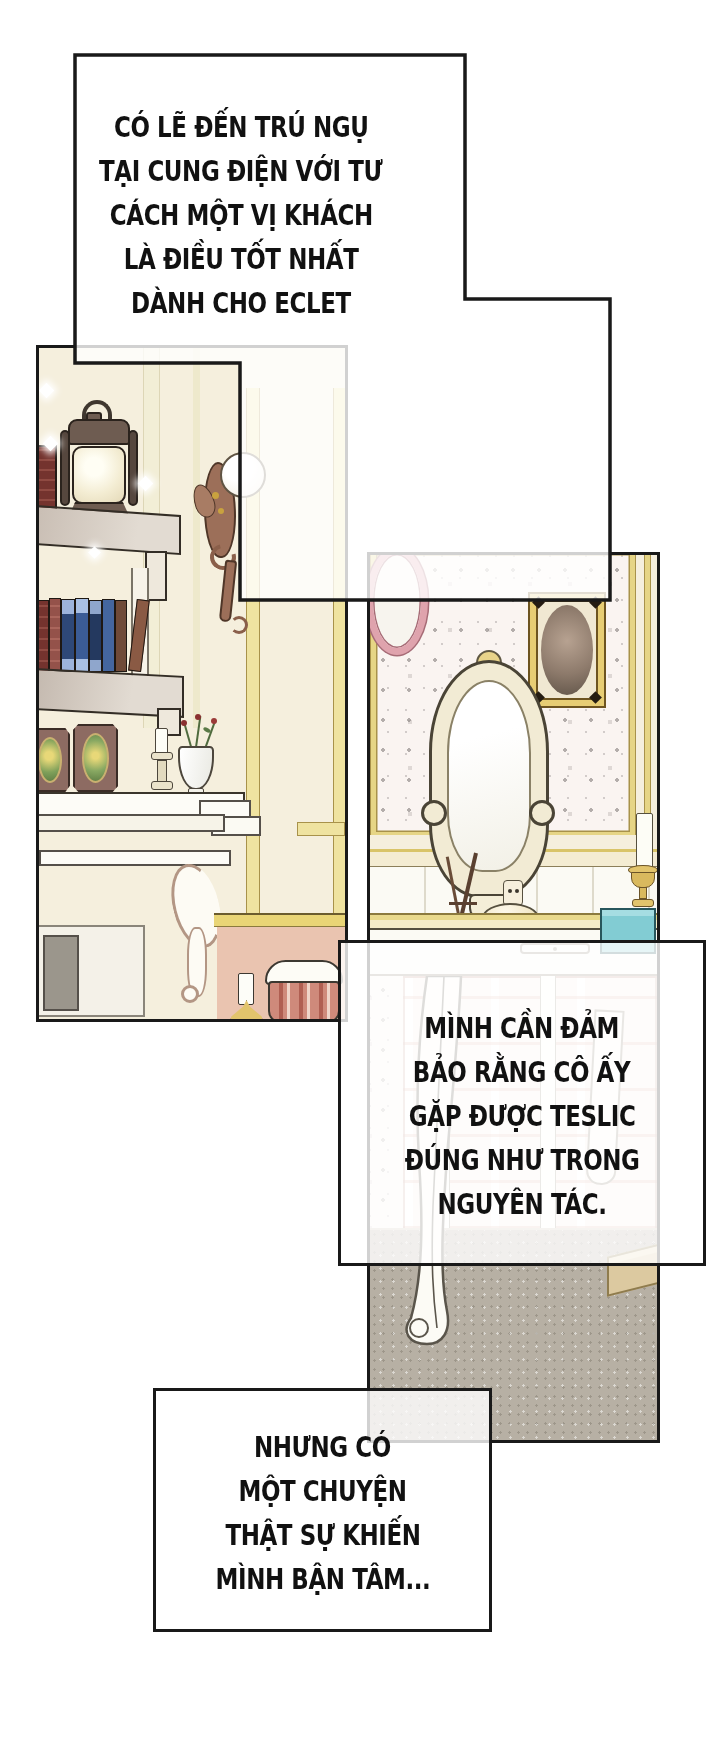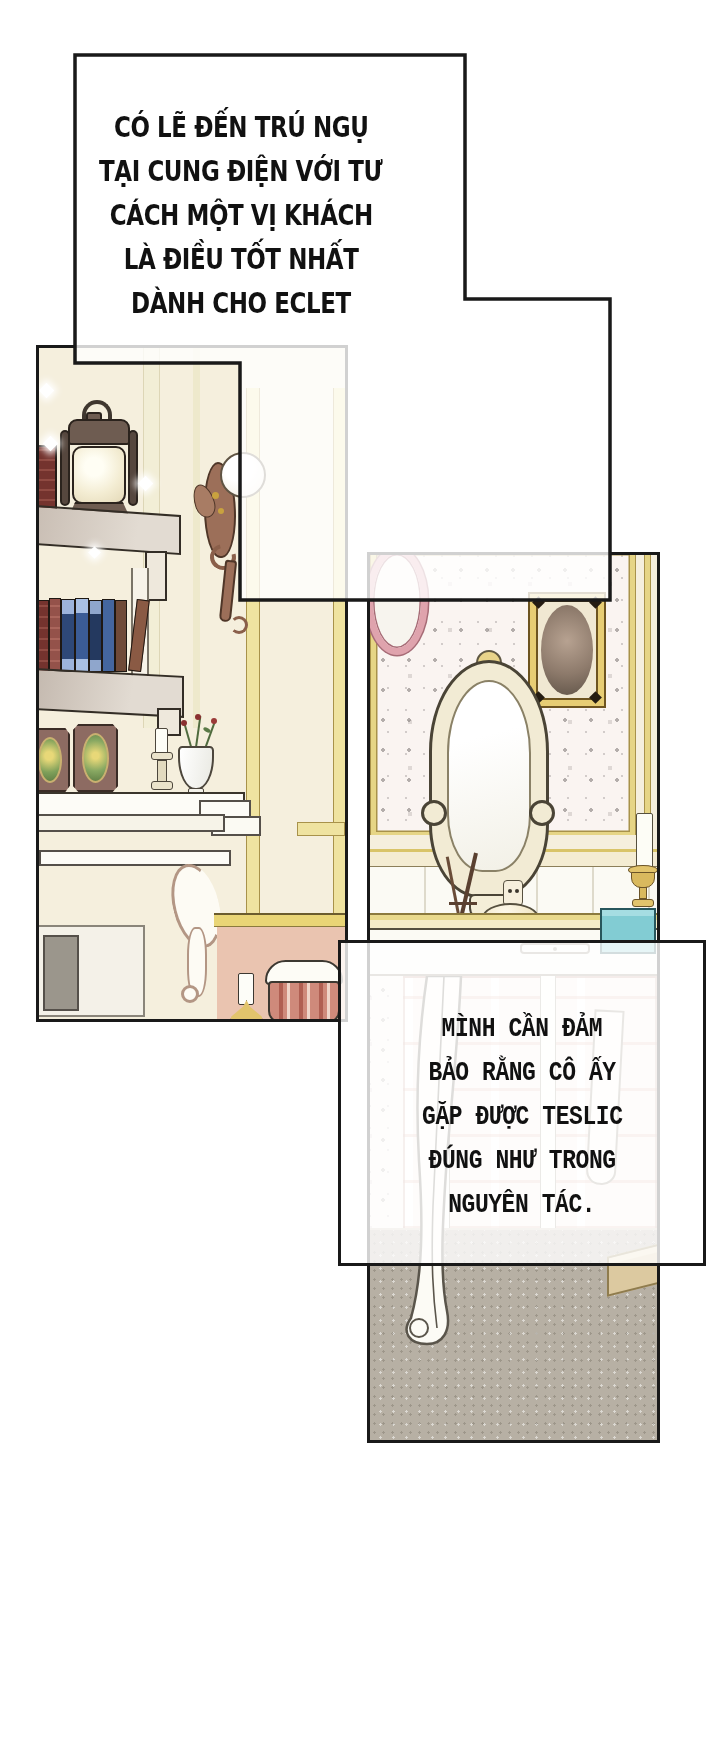--- a/index.html
+++ b/index.html
@@ -14,21 +14,21 @@
   .page{position:relative;width:720px;height:1760px;background:var(--page);
         margin:0 auto;overflow:hidden;text-align:center;}
   .abs{position:absolute;box-sizing:border-box;}
   .panel{position:absolute;box-sizing:border-box;border:3px solid var(--ink);overflow:hidden;}
   
   .cap-text{position:absolute;z-index:7;display:flex;flex-direction:column;
             align-items:center;color:#111;}
   .cap-line{white-space:nowrap;font-weight:700;font-size:28px;line-height:44px;
             transform:scaleX(.82);transform-origin:50% 50%;letter-spacing:-.5px;}
   .capbox{position:absolute;z-index:6;background:rgba(255,255,255,.8);
-          border:3.5px solid var(--ink);box-sizing:border-box;font-family:Liberation Mono, monospace;}
+          border:3.5px solid var(--ink);box-sizing:border-box;}
   
   .wallpaper-bg{background-color:var(--wallpaper);
     background-image:
       radial-gradient(circle, rgba(122,116,114,.55) 1.6px, transparent 1.8px),
       radial-gradient(circle, rgba(150,144,142,.4) 1.2px, transparent 1.4px),
       radial-gradient(circle, rgba(170,162,160,.35) 2.2px, transparent 2.4px);
     background-size:26px 30px, 18px 22px, 40px 46px;
     background-position:0 0, 9px 12px, 20px 6px;}
   .floor-bg{background-color:var(--floor);
     background-image:
@@ -275,14 +275,22 @@
   <div class="capbox" style="left:338px;top:940px;width:368px;height:326px;display:flex;flex-direction:column;align-items:center;justify-content:center;">
     <div style="transform:translateY(14px);display:flex;flex-direction:column;align-items:center;color:#111;">
       <div class="cap-line">MÌNH CẦN ĐẢM</div>
       <div class="cap-line">BẢO RẰNG CÔ ẤY</div>
       <div class="cap-line">GẶP ĐƯỢC TESLIC</div>
       <div class="cap-line">ĐÚNG NHƯ TRONG</div>
       <div class="cap-line">NGUYÊN TÁC.</div>
     </div>
   </div>
 
+  <div class="capbox" style="left:153px;top:1388px;width:339px;height:244px;display:flex;flex-direction:column;align-items:center;justify-content:center;">
+    <div style="transform:translateY(4px);display:flex;flex-direction:column;align-items:center;color:#111;">
+      <div class="cap-line">NHƯNG CÓ</div>
+      <div class="cap-line">MỘT CHUYỆN</div>
+      <div class="cap-line">THẬT SỰ KHIẾN</div>
+      <div class="cap-line">MÌNH BẬN TÂM...</div>
+    </div>
+  </div>
 
 </div>
 
 </body></html>

